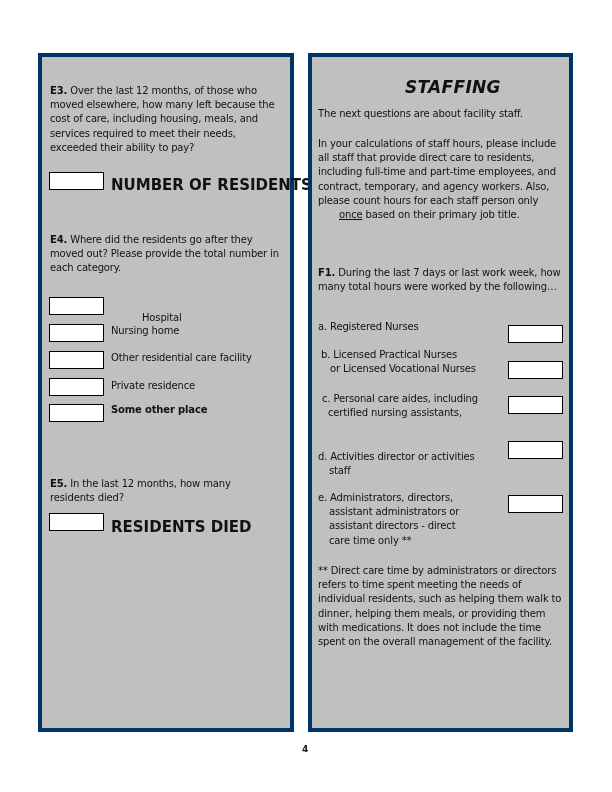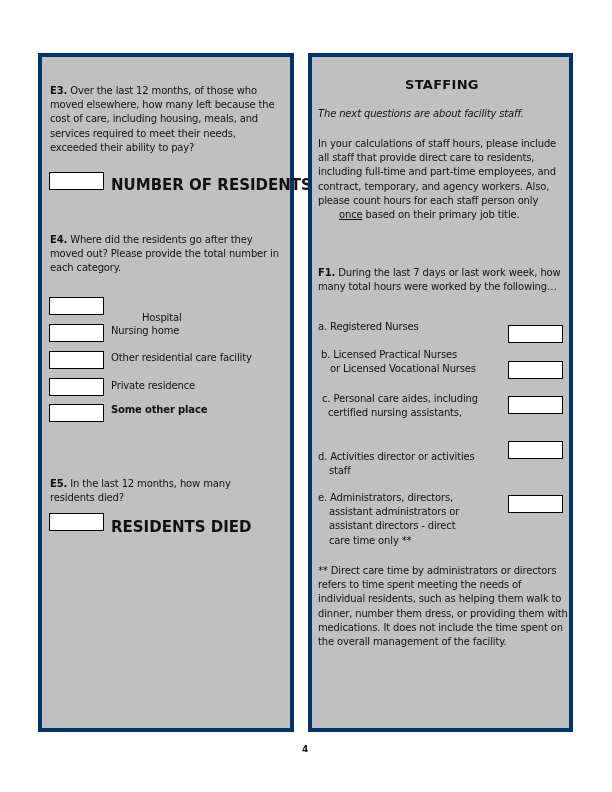--- a/index.html
+++ b/index.html
@@ -6,21 +6,21 @@
   body { width:612px; height:792px; background:#ffffff; position:relative; overflow:hidden;
          font-family:"DejaVu Sans", sans-serif; color:#111; }
   .panel { position:absolute; top:53px; height:671px; background:#c0c0c0;
            border:4px solid #003366; box-sizing:content-box; }
   #left { left:38px; width:248px; }
   #right { left:308px; width:257px; }
   .t { position:absolute; font-size:10px; line-height:14.2px; letter-spacing:-0.15px; }
   .box { position:absolute; width:53px; height:16px; background:#fff; border:1px solid #000; }
   b.q { font-weight:bold; }
   .lbl { position:absolute; font-size:15px; font-weight:bold; }
-  .title { position:absolute; font-weight:bold; font-size:13px; letter-spacing:0.3px; }
+  .title { position:absolute; font-weight:bold; font-style:italic; font-size:17px; letter-spacing:0.3px; }
   u { text-decoration:underline;margin-left:21px; }
   #pageno { position:absolute; left:302px; top:744px; font-size:9px; font-weight:bold; }
 </style>
 </head>
 <body>
 
 <div id="left" class="panel"></div>
 
 <div class="t" style="left:50px;top:84px;width:235px;"><b class="q">E3.</b> <span>Over the last 12 months, of those who moved elsewhere, how many left because the cost of care, including housing, meals, and services required to meet their needs, exceeded their ability to pay?</span></div>
 <div class="box" style="left:49px;top:172px;"></div>
@@ -39,21 +39,21 @@
 <div class="box" style="left:49px;top:404px;"></div>
 <div class="t" style="left:111px;top:403px;font-weight:bold;">Some other place</div>
 
 <div class="t" style="left:50px;top:477px;width:220px;"><b class="q">E5.</b> <span>In the last 12 months, how many residents died?</span></div>
 <div class="box" style="left:49px;top:513px;"></div>
 <div class="lbl" style="left:111px;top:518px;">RESIDENTS DIED</div>
 
 <div id="right" class="panel"></div>
 
 <div class="title" style="left:405px;top:77px;">STAFFING</div>
-<div class="t" style="left:318px;top:107px;width:250px;font-style:italic;">The next questions are about facility staff.</div>
+<div class="t" style="left:318px;top:107px;width:250px;">The next questions are about facility staff.</div>
 <div class="t" style="left:318px;top:137px;width:250px;"><span>In your calculations of staff hours, please include all staff that provide direct care to residents, including full-time and part-time employees, and contract, temporary, and agency workers.  Also, please count hours for each staff person only </span><u>once</u><span> based on their primary job title.</span></div>
 
 <div class="t" style="left:318px;top:266px;width:250px;"><b class="q">F1.</b> <span>During the last 7 days or last work week, how many total hours were worked by the following…</span></div>
 
 <div class="t" style="left:318px;top:320px;">
     <div>a. Registered Nurses</div>
   </div>
 <div class="box" style="left:508px;top:325px;"></div>
 
 <div class="t" style="left:321px;top:348px;white-space:pre;"><div>b. Licensed Practical Nurses</div><div>   or Licensed Vocational Nurses</div></div>
@@ -72,15 +72,15 @@
 <div class="box" style="left:508px;top:441px;"></div>
 
 <div class="t" style="left:318px;top:491px;">
     <div>e. Administrators, directors,</div>
     <div style="padding-left:11px">assistant administrators or</div>
     <div style="padding-left:11px">assistant directors - direct</div>
     <div style="padding-left:11px">care time only **</div>
   </div>
 <div class="box" style="left:508px;top:495px;"></div>
 
-<div class="t" style="left:318px;top:564px;width:250px;">** Direct care time by administrators or directors refers to time spent meeting the needs of individual residents, such as helping them walk to dinner, number them dress, or providing them with medications. It does not include the time spent on the overall management of the facility.</div>
+<div class="t" style="left:318px;top:564px;width:250px;">** Direct care time by administrators or directors refers to time spent meeting the needs of individual residents, such as helping them walk to dinner, helping them meals, or providing them with medications. It does not include the time spent on the overall management of the facility.</div>
 
 <div id="pageno">4</div>
 
 </body></html>

